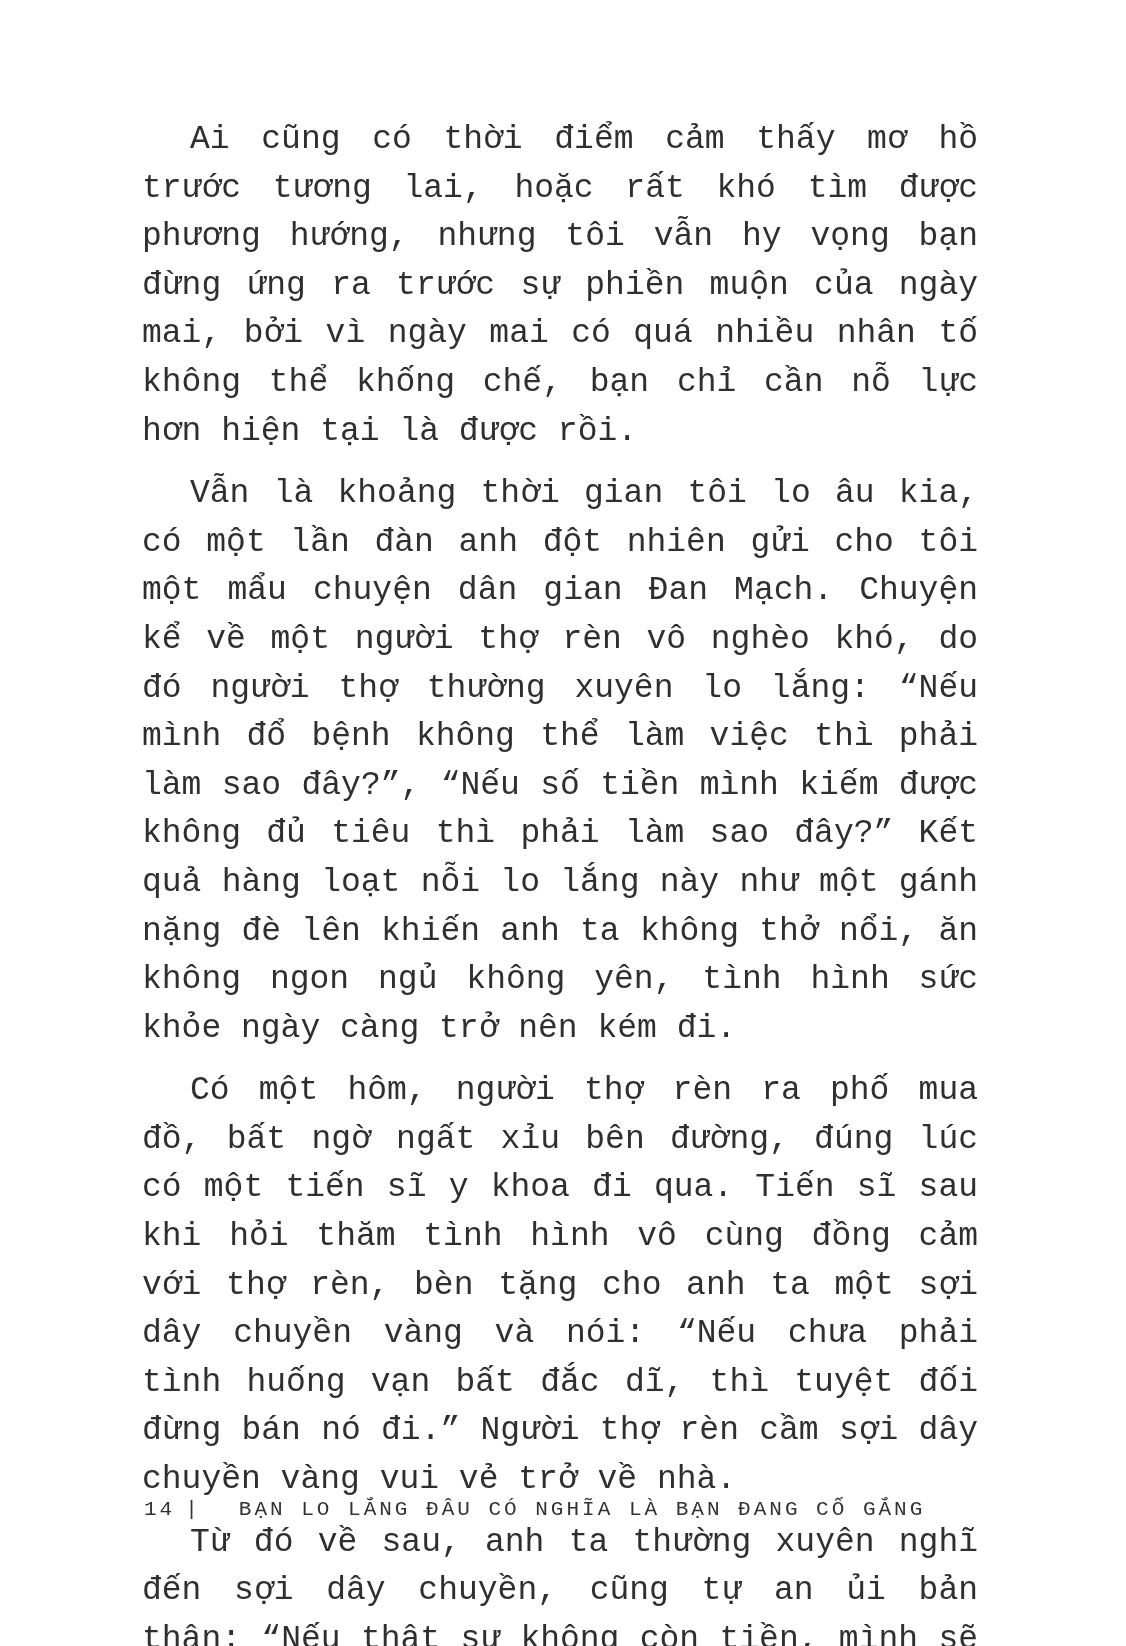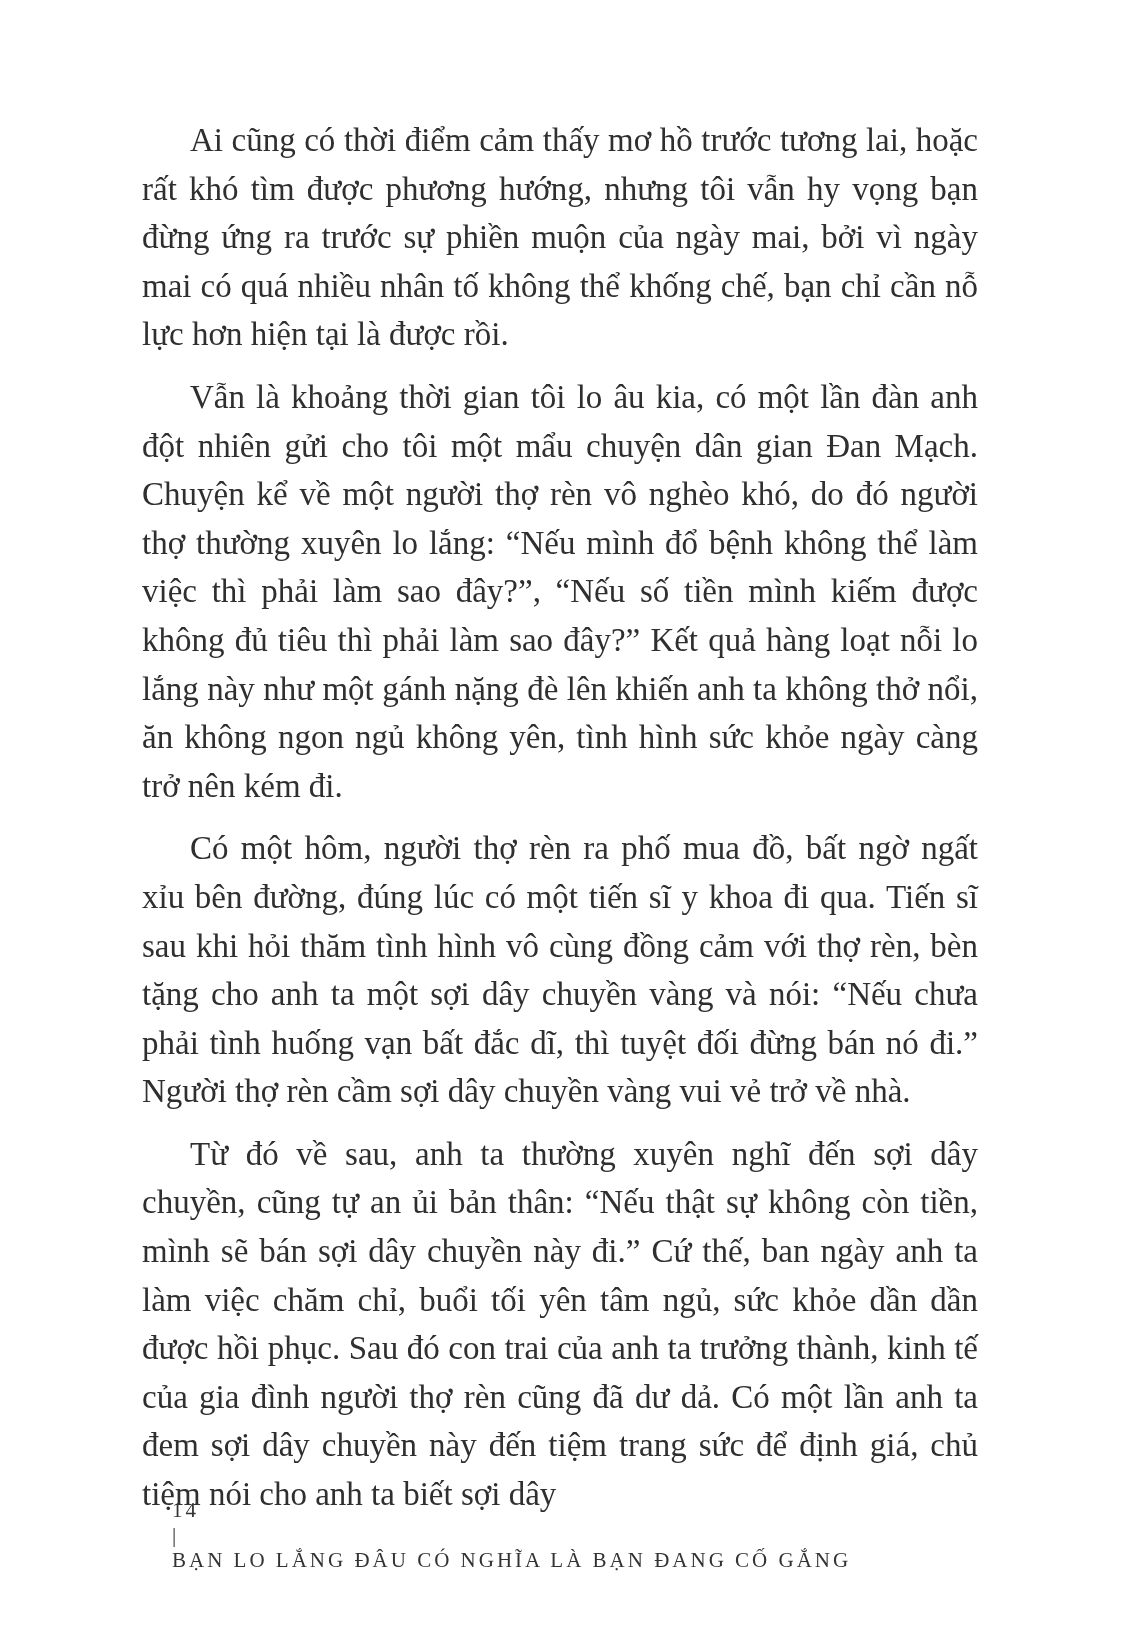--- a/index.html
+++ b/index.html
@@ -6,21 +6,21 @@
     margin: 0;
     padding: 0;
     background: #ffffff;
   }
   .page {
     position: relative;
     width: 1056px;
     height: 1646px;
     background: #ffffff;
     overflow: hidden;
-    font-family: Liberation Serif, serif;
+    font-family: Liberation Mono, monospace;
   }
   .text-block {
     position: absolute;
     left: 142px;
     top: 116px;
     width: 836px;
     color: #2f2f2f;
     font-size: 33px;
     line-height: 48.6px;
     text-align: justify;
@@ -33,21 +33,20 @@
   .page-footer {
     position: absolute;
     left: 144px;
     top: 1498px;
     display: flex;
     align-items: baseline;
     color: #333333;
     font-size: 21px;
     letter-spacing: 3px;
     white-space: nowrap;
-    flex-direction: column;
   }
   .page-footer .sep {
     margin: 0 10px;
     font-weight: 300;
   }
   .page-footer .title {
     text-transform: uppercase;
     margin-left: 28px;
   }
 </style>

